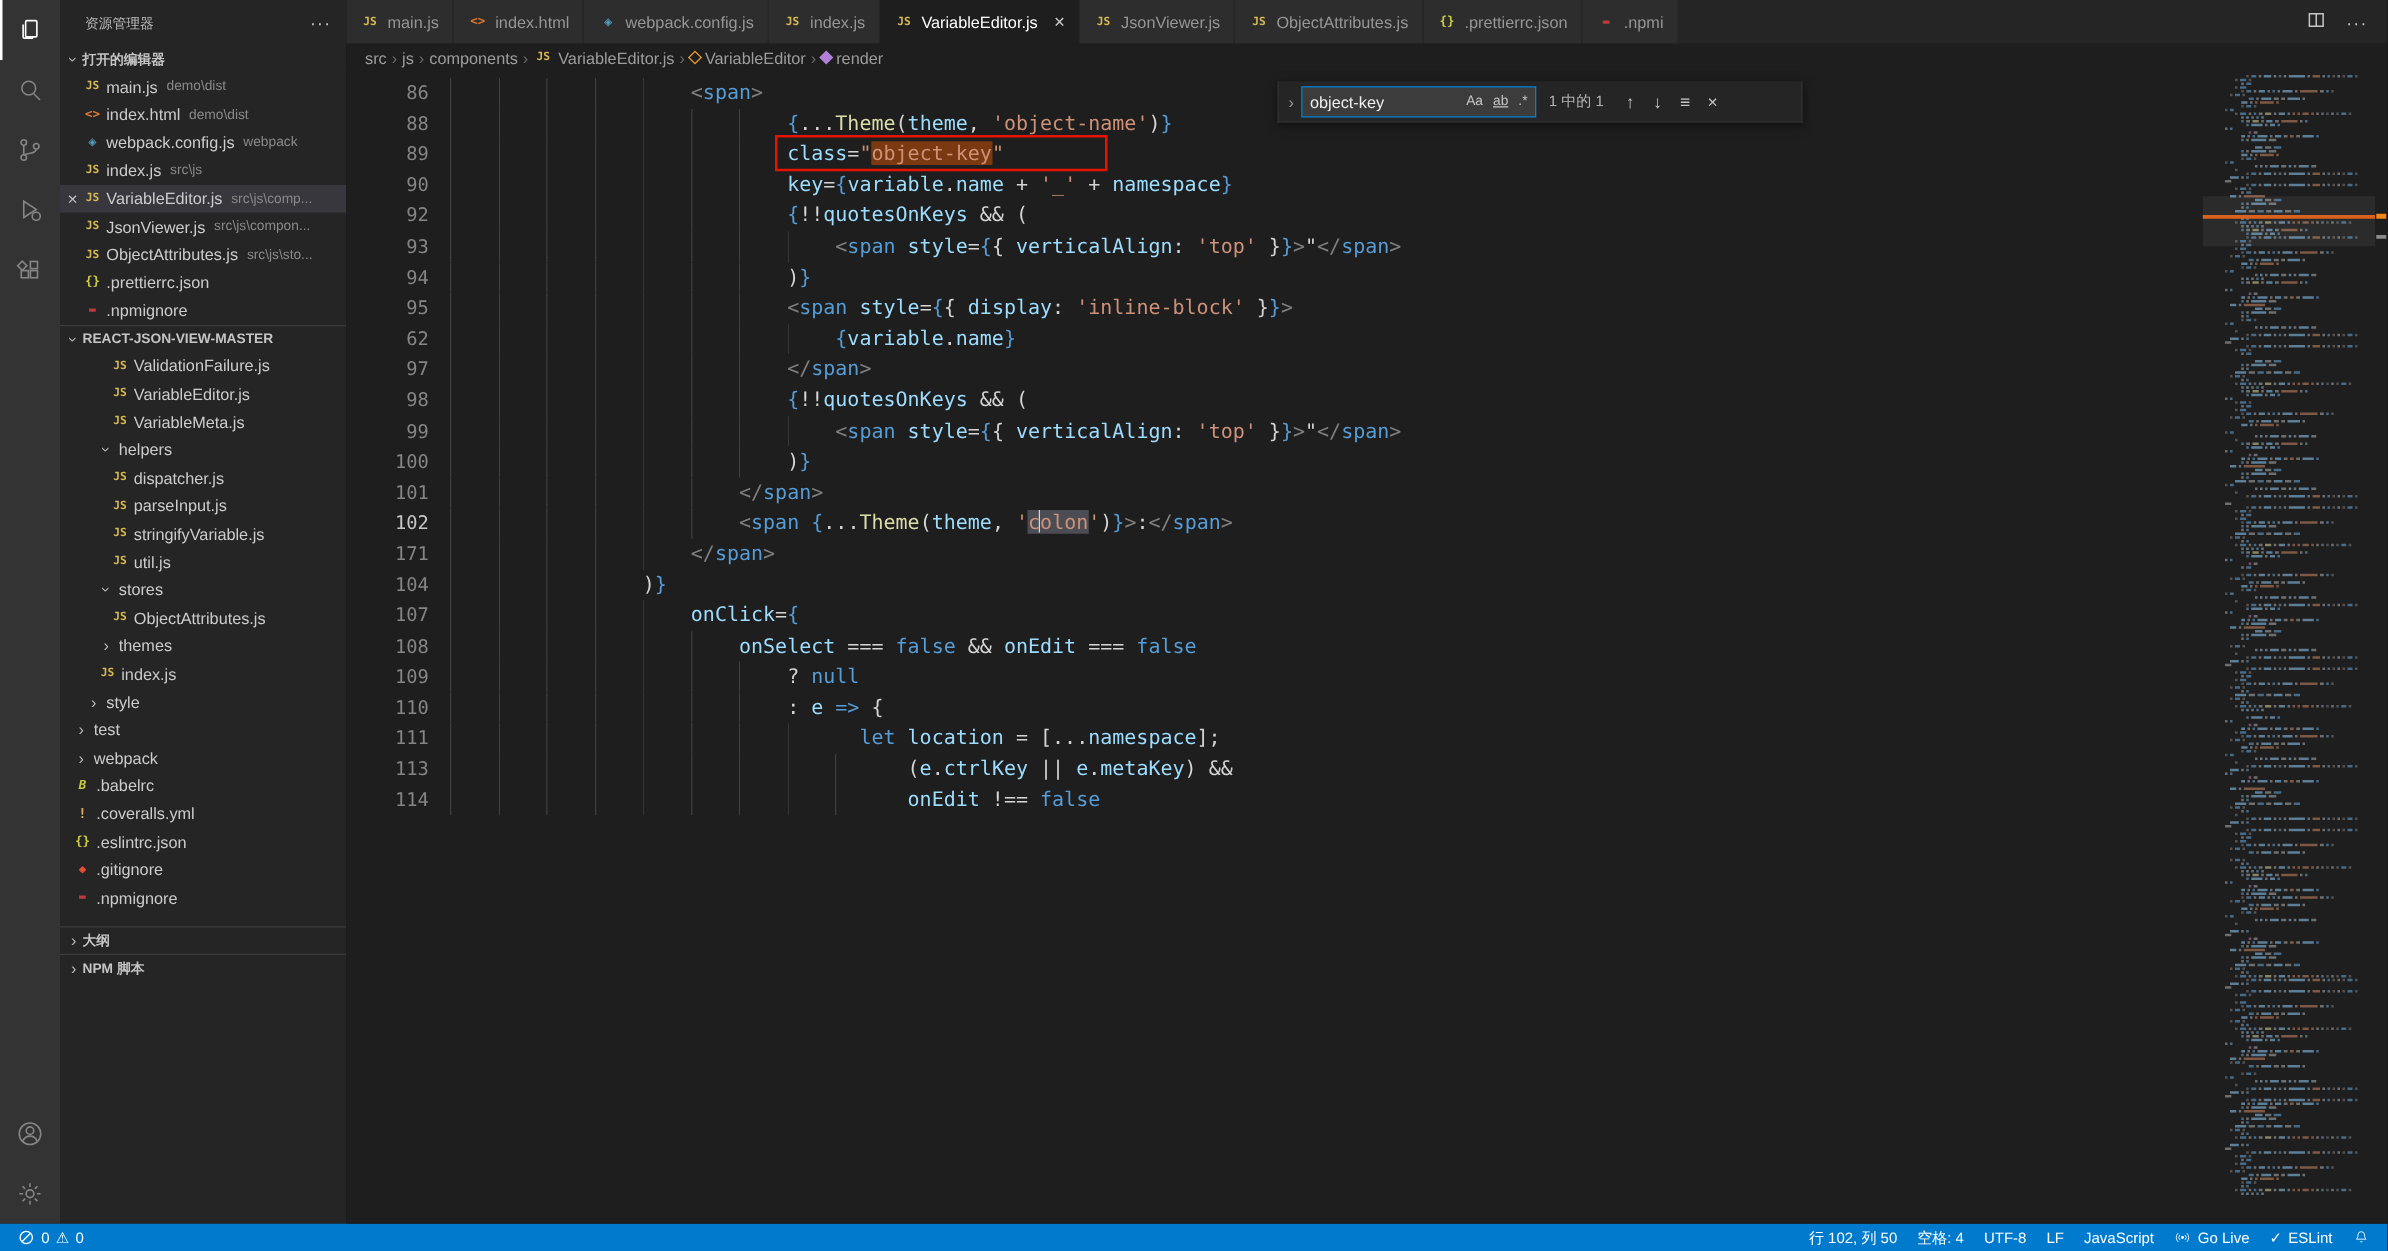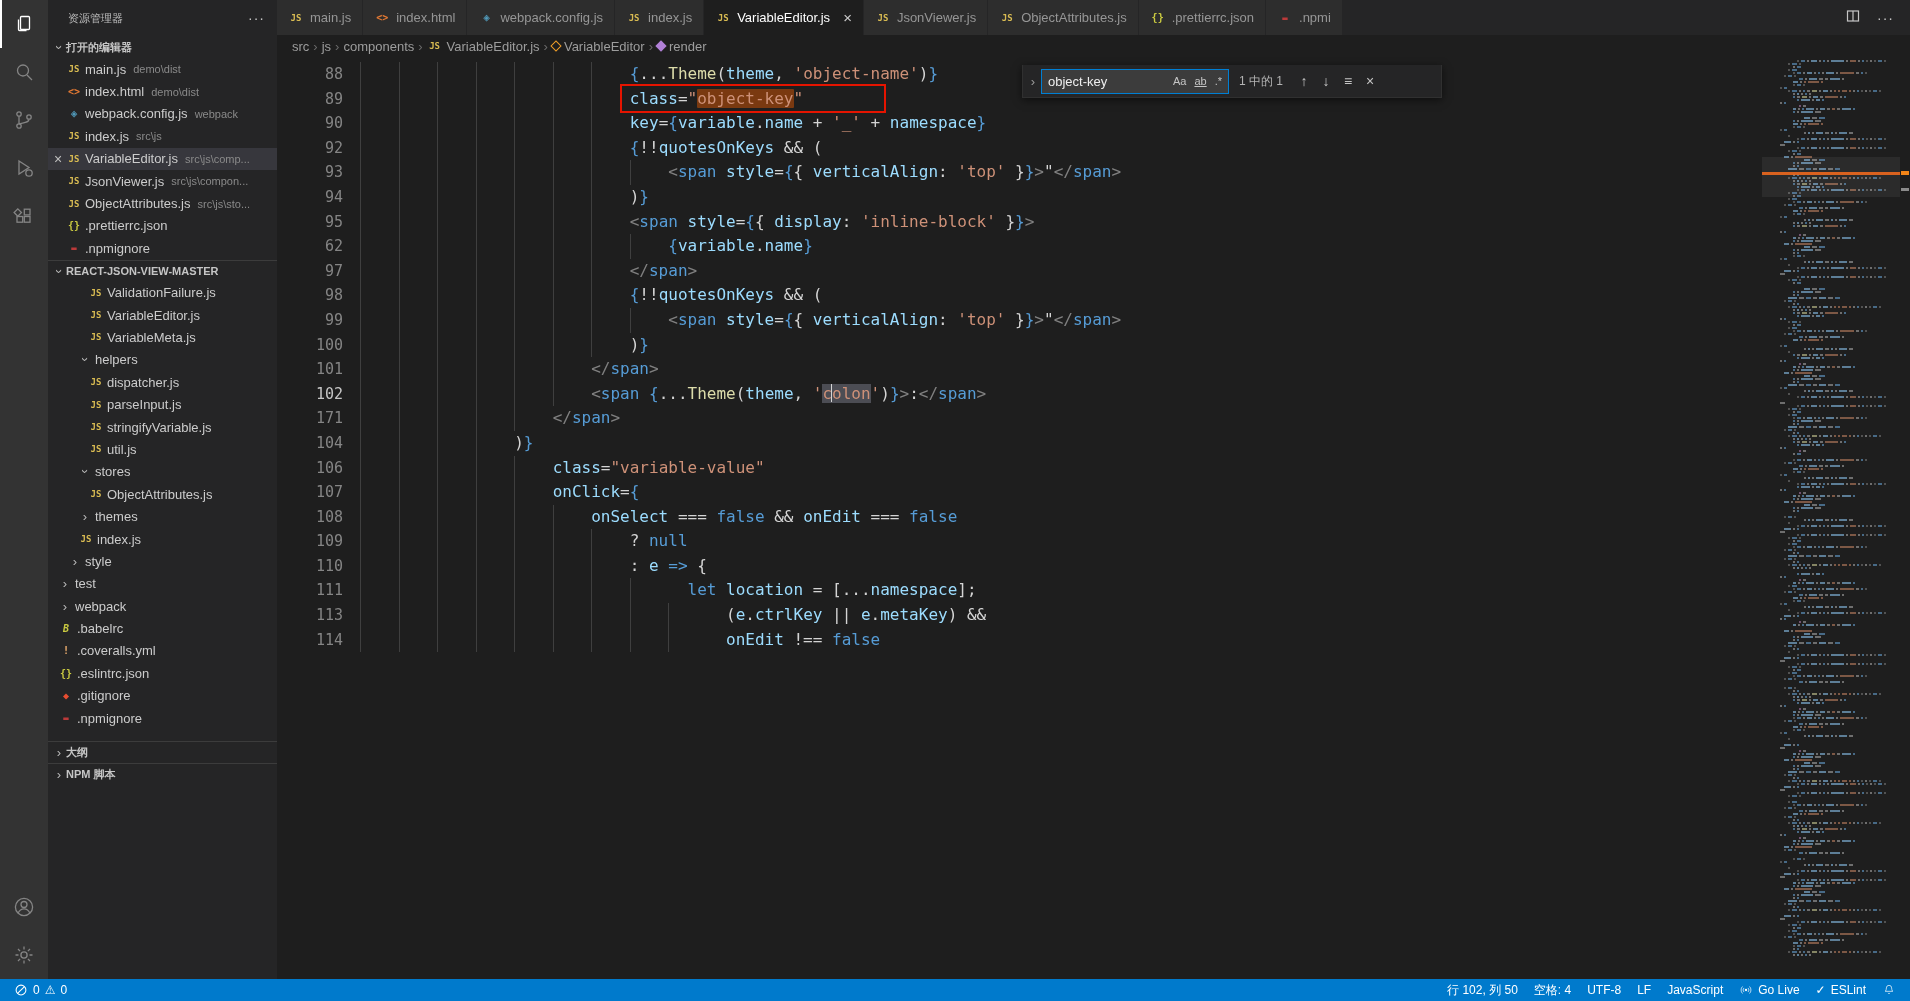--- a/index.html
+++ b/index.html
@@ -393,20 +393,24 @@
         </span>
         <span class="bc-sep">›</span>
         <span class="bc-item">
           <span class="sym sym-method"></span>
           <span>render</span>
         </span>
       </div>
     <div class="editor">
       <div class="code-lines">
           <div class="code-row">
+            <div class="gutter">86</div>
+            <div class="code"><span class="ind"></span><span class="ind"></span><span class="ind"></span><span class="ind"></span><span class="ind"></span><span class="tk-g">&lt;</span><span class="tk-b">span</span><span class="tk-g">&gt;</span></div>
+          </div>
+          <div class="code-row">
             <div class="gutter">88</div>
             <div class="code"><span class="ind"></span><span class="ind"></span><span class="ind"></span><span class="ind"></span><span class="ind"></span><span class="ind"></span><span class="ind"></span><span class="tk-b">{</span><span class="tk-p">...</span><span class="tk-y">Theme</span><span class="tk-p">(</span><span class="tk-lb">theme</span><span class="tk-p">, </span><span class="tk-o">'object-name'</span><span class="tk-p">)</span><span class="tk-b">}</span></div>
           </div>
           <div class="code-row">
             <div class="gutter">89</div>
             <div class="code"><span class="ind"></span><span class="ind"></span><span class="ind"></span><span class="ind"></span><span class="ind"></span><span class="ind"></span><span class="ind"></span><span class="tk-lb">class</span><span class="tk-p">=</span><span class="tk-o">"</span><span class="tk-o hl-find">object-key</span><span class="tk-o">"</span><div class="red-box" style="border-color: rgb(229, 20, 0);"></div></div>
           </div>
           <div class="code-row">
             <div class="gutter">90</div>
             <div class="code"><span class="ind"></span><span class="ind"></span><span class="ind"></span><span class="ind"></span><span class="ind"></span><span class="ind"></span><span class="ind"></span><span class="tk-lb">key</span><span class="tk-p">=</span><span class="tk-b">{</span><span class="tk-lb">variable</span><span class="tk-p">.</span><span class="tk-lb">name</span><span class="tk-p"> + </span><span class="tk-o">'_'</span><span class="tk-p"> + </span><span class="tk-lb">namespace</span><span class="tk-b">}</span></div>
@@ -455,24 +459,20 @@
             <div class="gutter">102</div>
             <div class="code"><span class="ind"></span><span class="ind"></span><span class="ind"></span><span class="ind"></span><span class="ind"></span><span class="ind"></span><span class="tk-g">&lt;</span><span class="tk-b">span</span><span class="tk-p"> </span><span class="tk-b">{</span><span class="tk-p">...</span><span class="tk-y">Theme</span><span class="tk-p">(</span><span class="tk-lb">theme</span><span class="tk-p">, </span><span class="tk-o">'</span><span class="tk-wh">c</span><span class="caret"></span><span class="tk-wh">olon</span><span class="tk-o">'</span><span class="tk-p">)</span><span class="tk-b">}</span><span class="tk-g">&gt;</span><span class="tk-p">:</span><span class="tk-g">&lt;/</span><span class="tk-b">span</span><span class="tk-g">&gt;</span></div>
           </div>
           <div class="code-row">
             <div class="gutter">171</div>
             <div class="code"><span class="ind"></span><span class="ind"></span><span class="ind"></span><span class="ind"></span><span class="ind"></span><span class="tk-g">&lt;/</span><span class="tk-b">span</span><span class="tk-g">&gt;</span></div>
           </div>
           <div class="code-row">
             <div class="gutter">104</div>
             <div class="code"><span class="ind"></span><span class="ind"></span><span class="ind"></span><span class="ind"></span><span class="tk-p">)</span><span class="tk-b">}</span></div>
-          </div>
-          <div class="code-row">
-            <div class="gutter">106</div>
-            <div class="code"><span class="ind"></span><span class="ind"></span><span class="ind"></span><span class="ind"></span><span class="ind"></span><span class="tk-lb">class</span><span class="tk-p">=</span><span class="tk-o">"variable-value"</span></div>
           </div>
           <div class="code-row">
             <div class="gutter">107</div>
             <div class="code"><span class="ind"></span><span class="ind"></span><span class="ind"></span><span class="ind"></span><span class="ind"></span><span class="tk-lb">onClick</span><span class="tk-p">=</span><span class="tk-b">{</span></div>
           </div>
           <div class="code-row">
             <div class="gutter">108</div>
             <div class="code"><span class="ind"></span><span class="ind"></span><span class="ind"></span><span class="ind"></span><span class="ind"></span><span class="ind"></span><span class="tk-lb">onSelect</span><span class="tk-p"> === </span><span class="tk-b">false</span><span class="tk-p"> &amp;&amp; </span><span class="tk-lb">onEdit</span><span class="tk-p"> === </span><span class="tk-b">false</span></div>
           </div>
           <div class="code-row">

